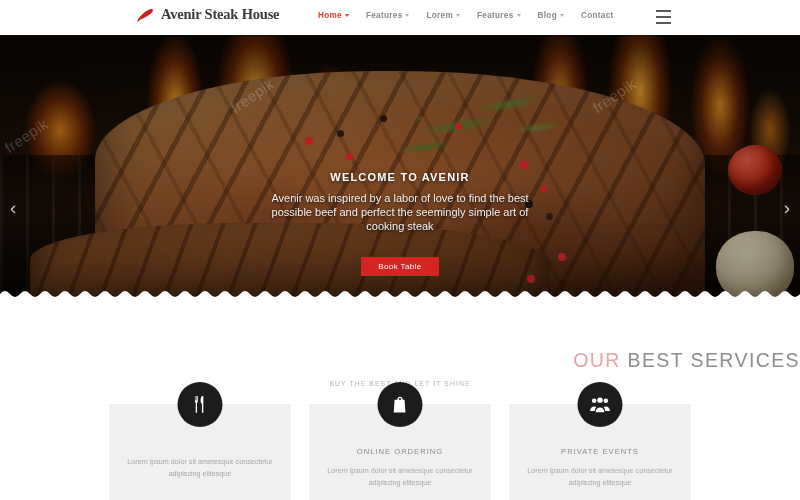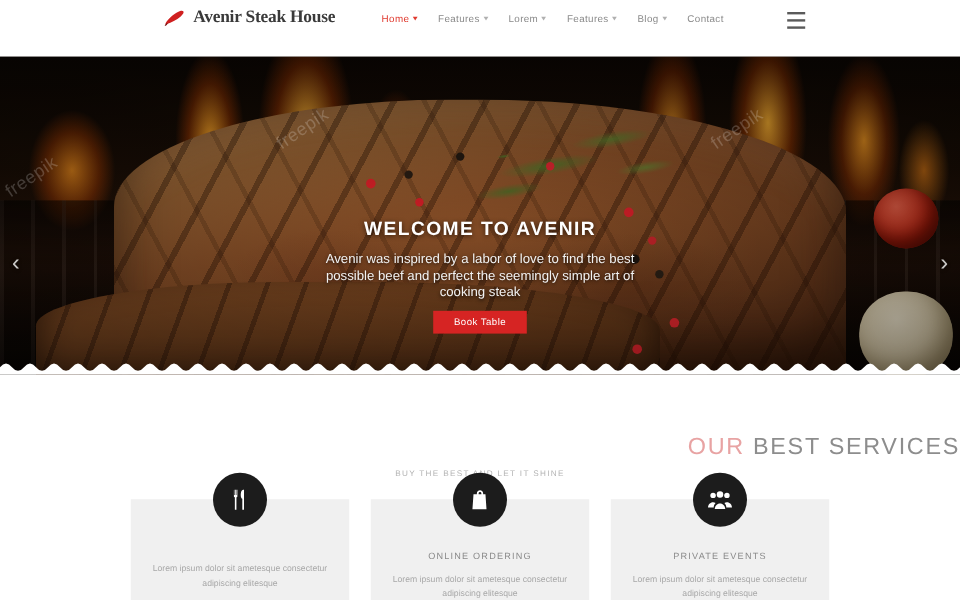--- a/index.html
+++ b/index.html
@@ -6,21 +6,21 @@
   html, body {
     width: 800px; height: 500px;
     overflow: hidden;
     background: #ffffff;
     font-family: "Liberation Sans", sans-serif;
   }
 
   
   .header {
     position: relative;
-    height: 47px;
+    height: 35px;
     background: #ffffff;
     display: flex;
     align-items: center;
     z-index: 50;
   }
   .logo {
     position: absolute;
     left: 136px;
     top: 4px;
     display: flex;
@@ -36,20 +36,21 @@
     letter-spacing: -0.2px;
     white-space: nowrap;
   }
   .nav {
     position: absolute;
     left: 318px;
     top: 11px;
     display: flex;
     align-items: center;
     gap: 17px;
+    font-weight: bold;
   }
   .nav-item {
     font-size: 8.2px;
     color: #8a8a8a;
     letter-spacing: 0.3px;
     white-space: nowrap;
     display: flex;
     align-items: center;
     gap: 3px;
     cursor: pointer;
@@ -194,37 +195,37 @@
   .wm3 { left: 590px; top: 52px; }
 
   .hero-content {
     position: absolute;
     left: 0; right: 0; top: 136px;
     text-align: center;
     z-index: 6;
   }
   .hero-title {
     font-family: "Liberation Sans Narrow", "Liberation Sans", sans-serif;
-    font-size: 16px;
+    font-size: 11px;
     font-weight: bold;
     color: #ffffff;
     letter-spacing: 1.2px;
     text-shadow: 0 1px 4px rgba(0,0,0,.65);
   }
   .hero-sub {
     margin: 8px auto 0;
     width: 280px;
     font-size: 11px;
     line-height: 14px;
     color: #f2f2f2;
     text-shadow: 0 1px 3px rgba(0,0,0,.7);
   }
   .book-btn {
     display: inline-block;
-    margin-top: 8px;
+    margin-top: 24px;
     padding: 5px 17px;
     background: #d62423;
     color: #ffffff;
     font-size: 8px;
     letter-spacing: .4px;
     border: none;
     cursor: pointer;
     font-family: "Liberation Sans", sans-serif;
   }
   .hero-arrow {

